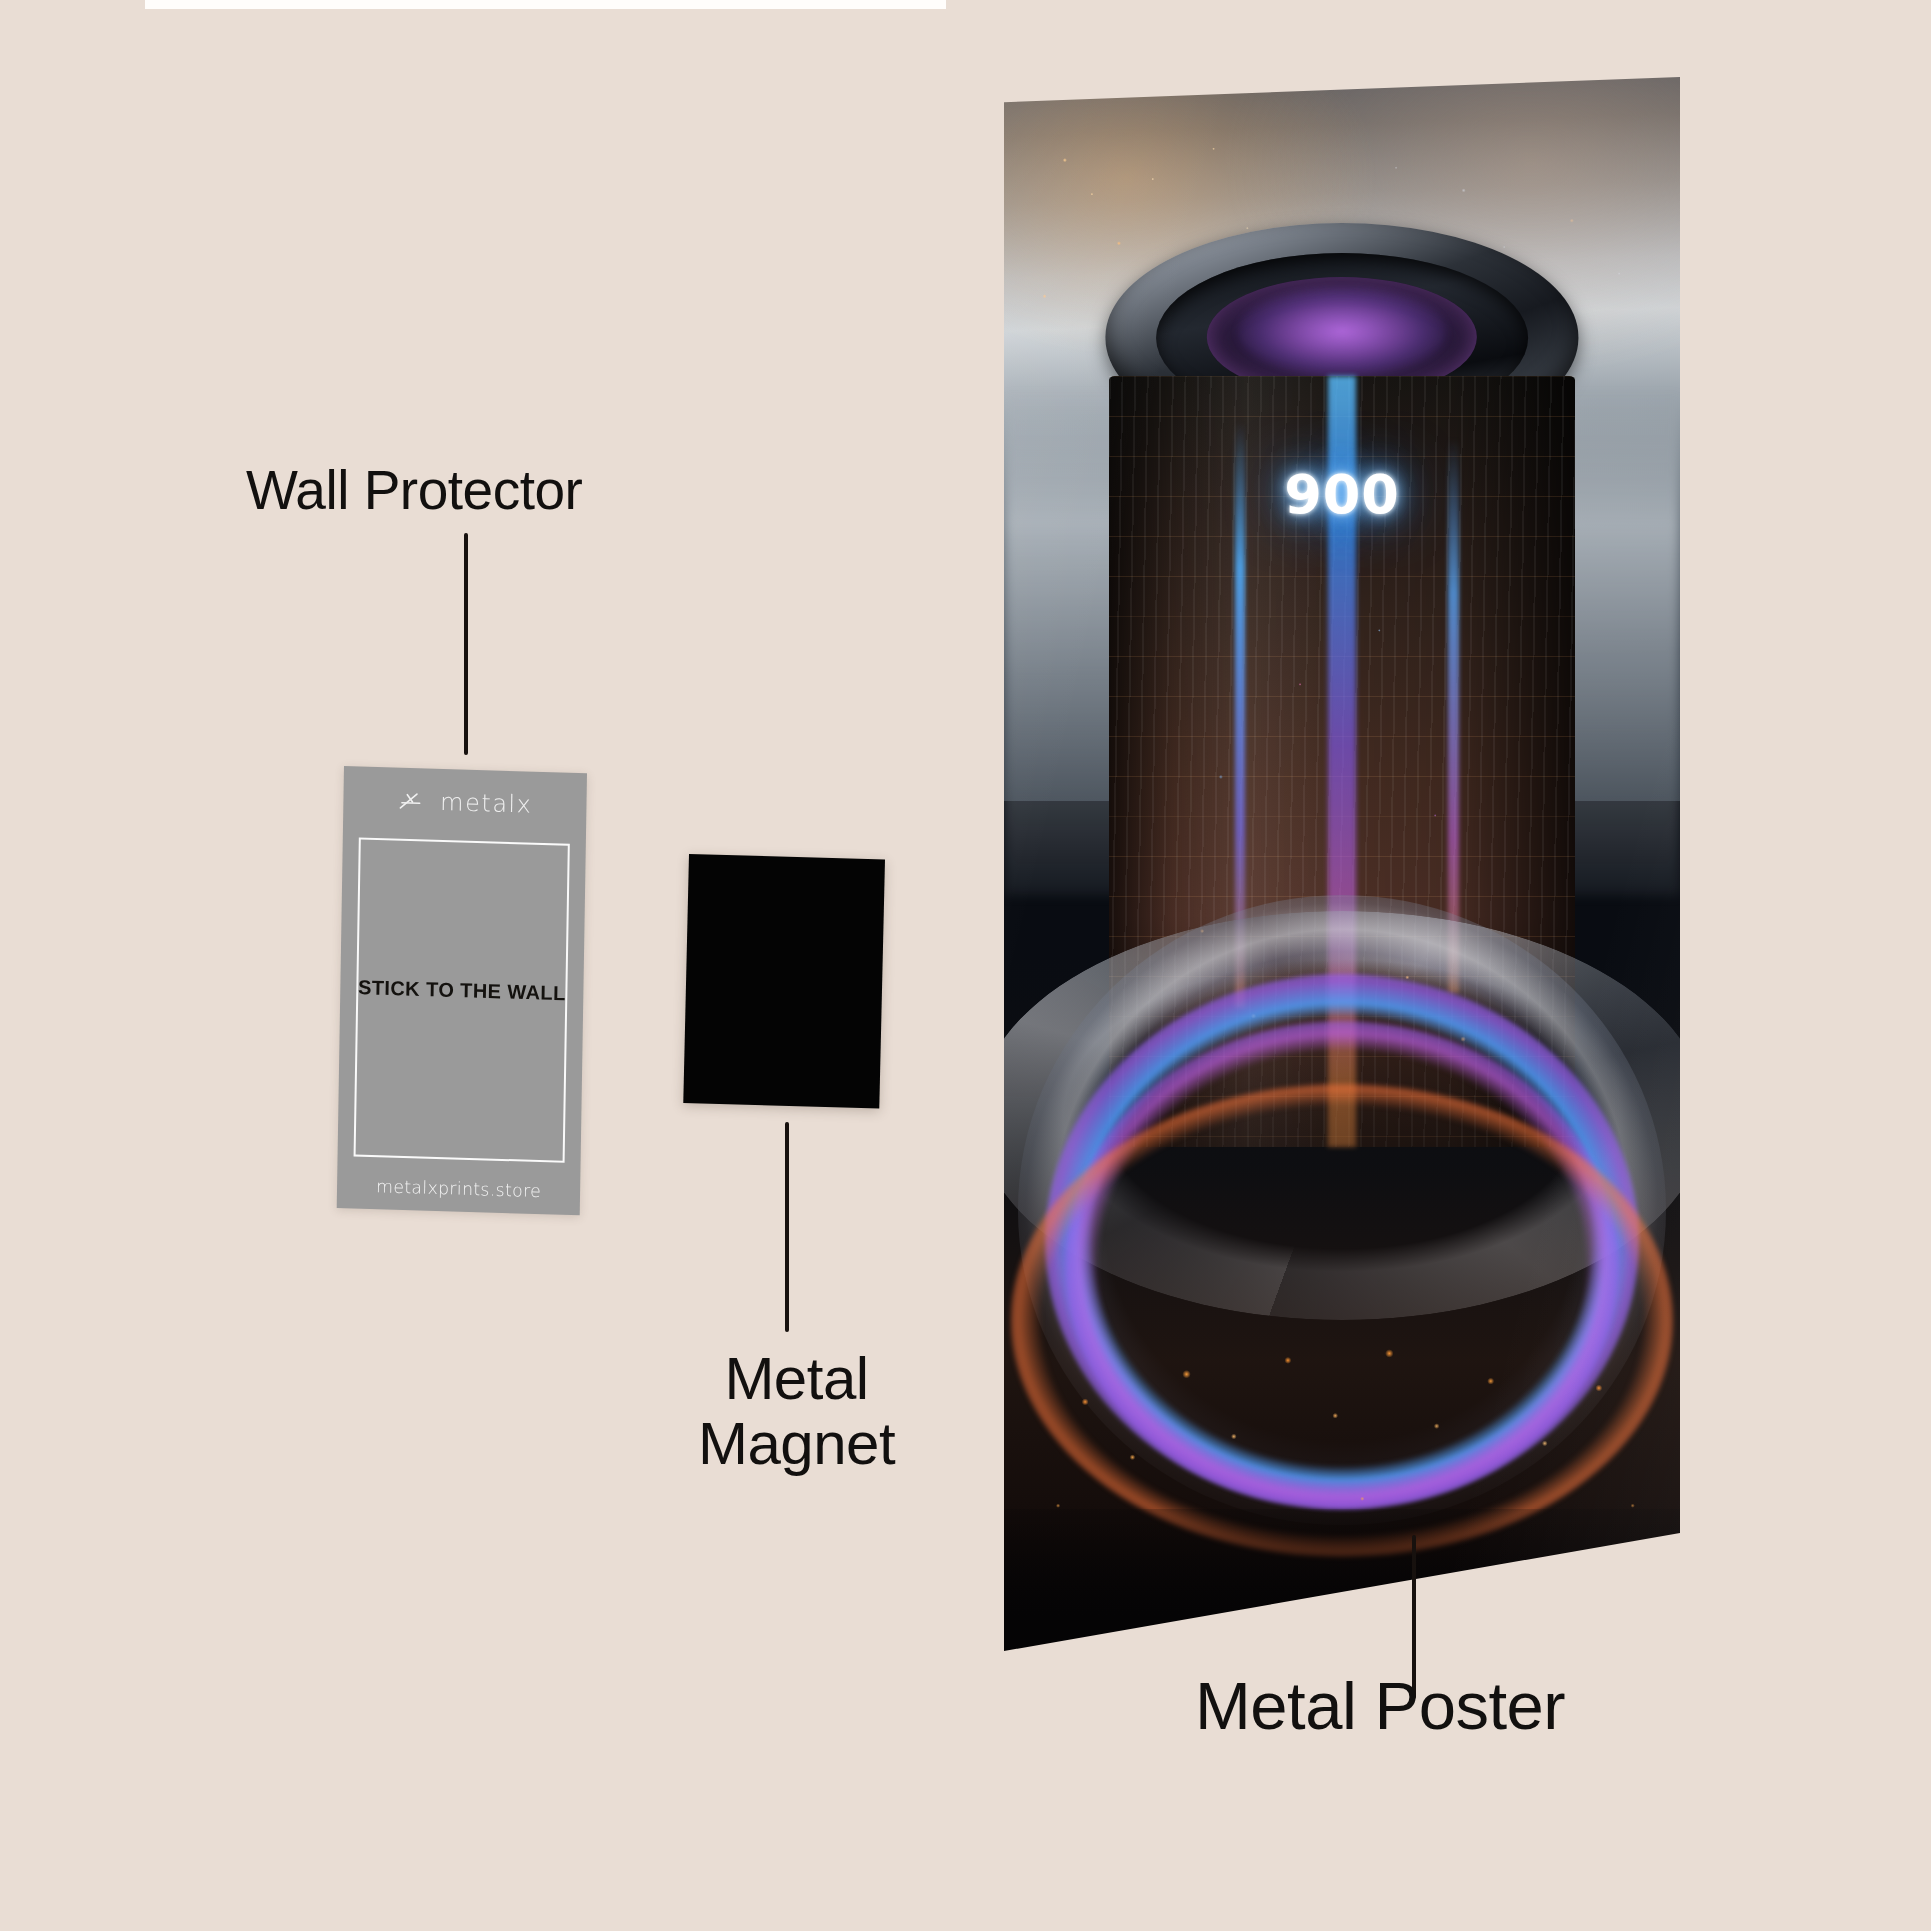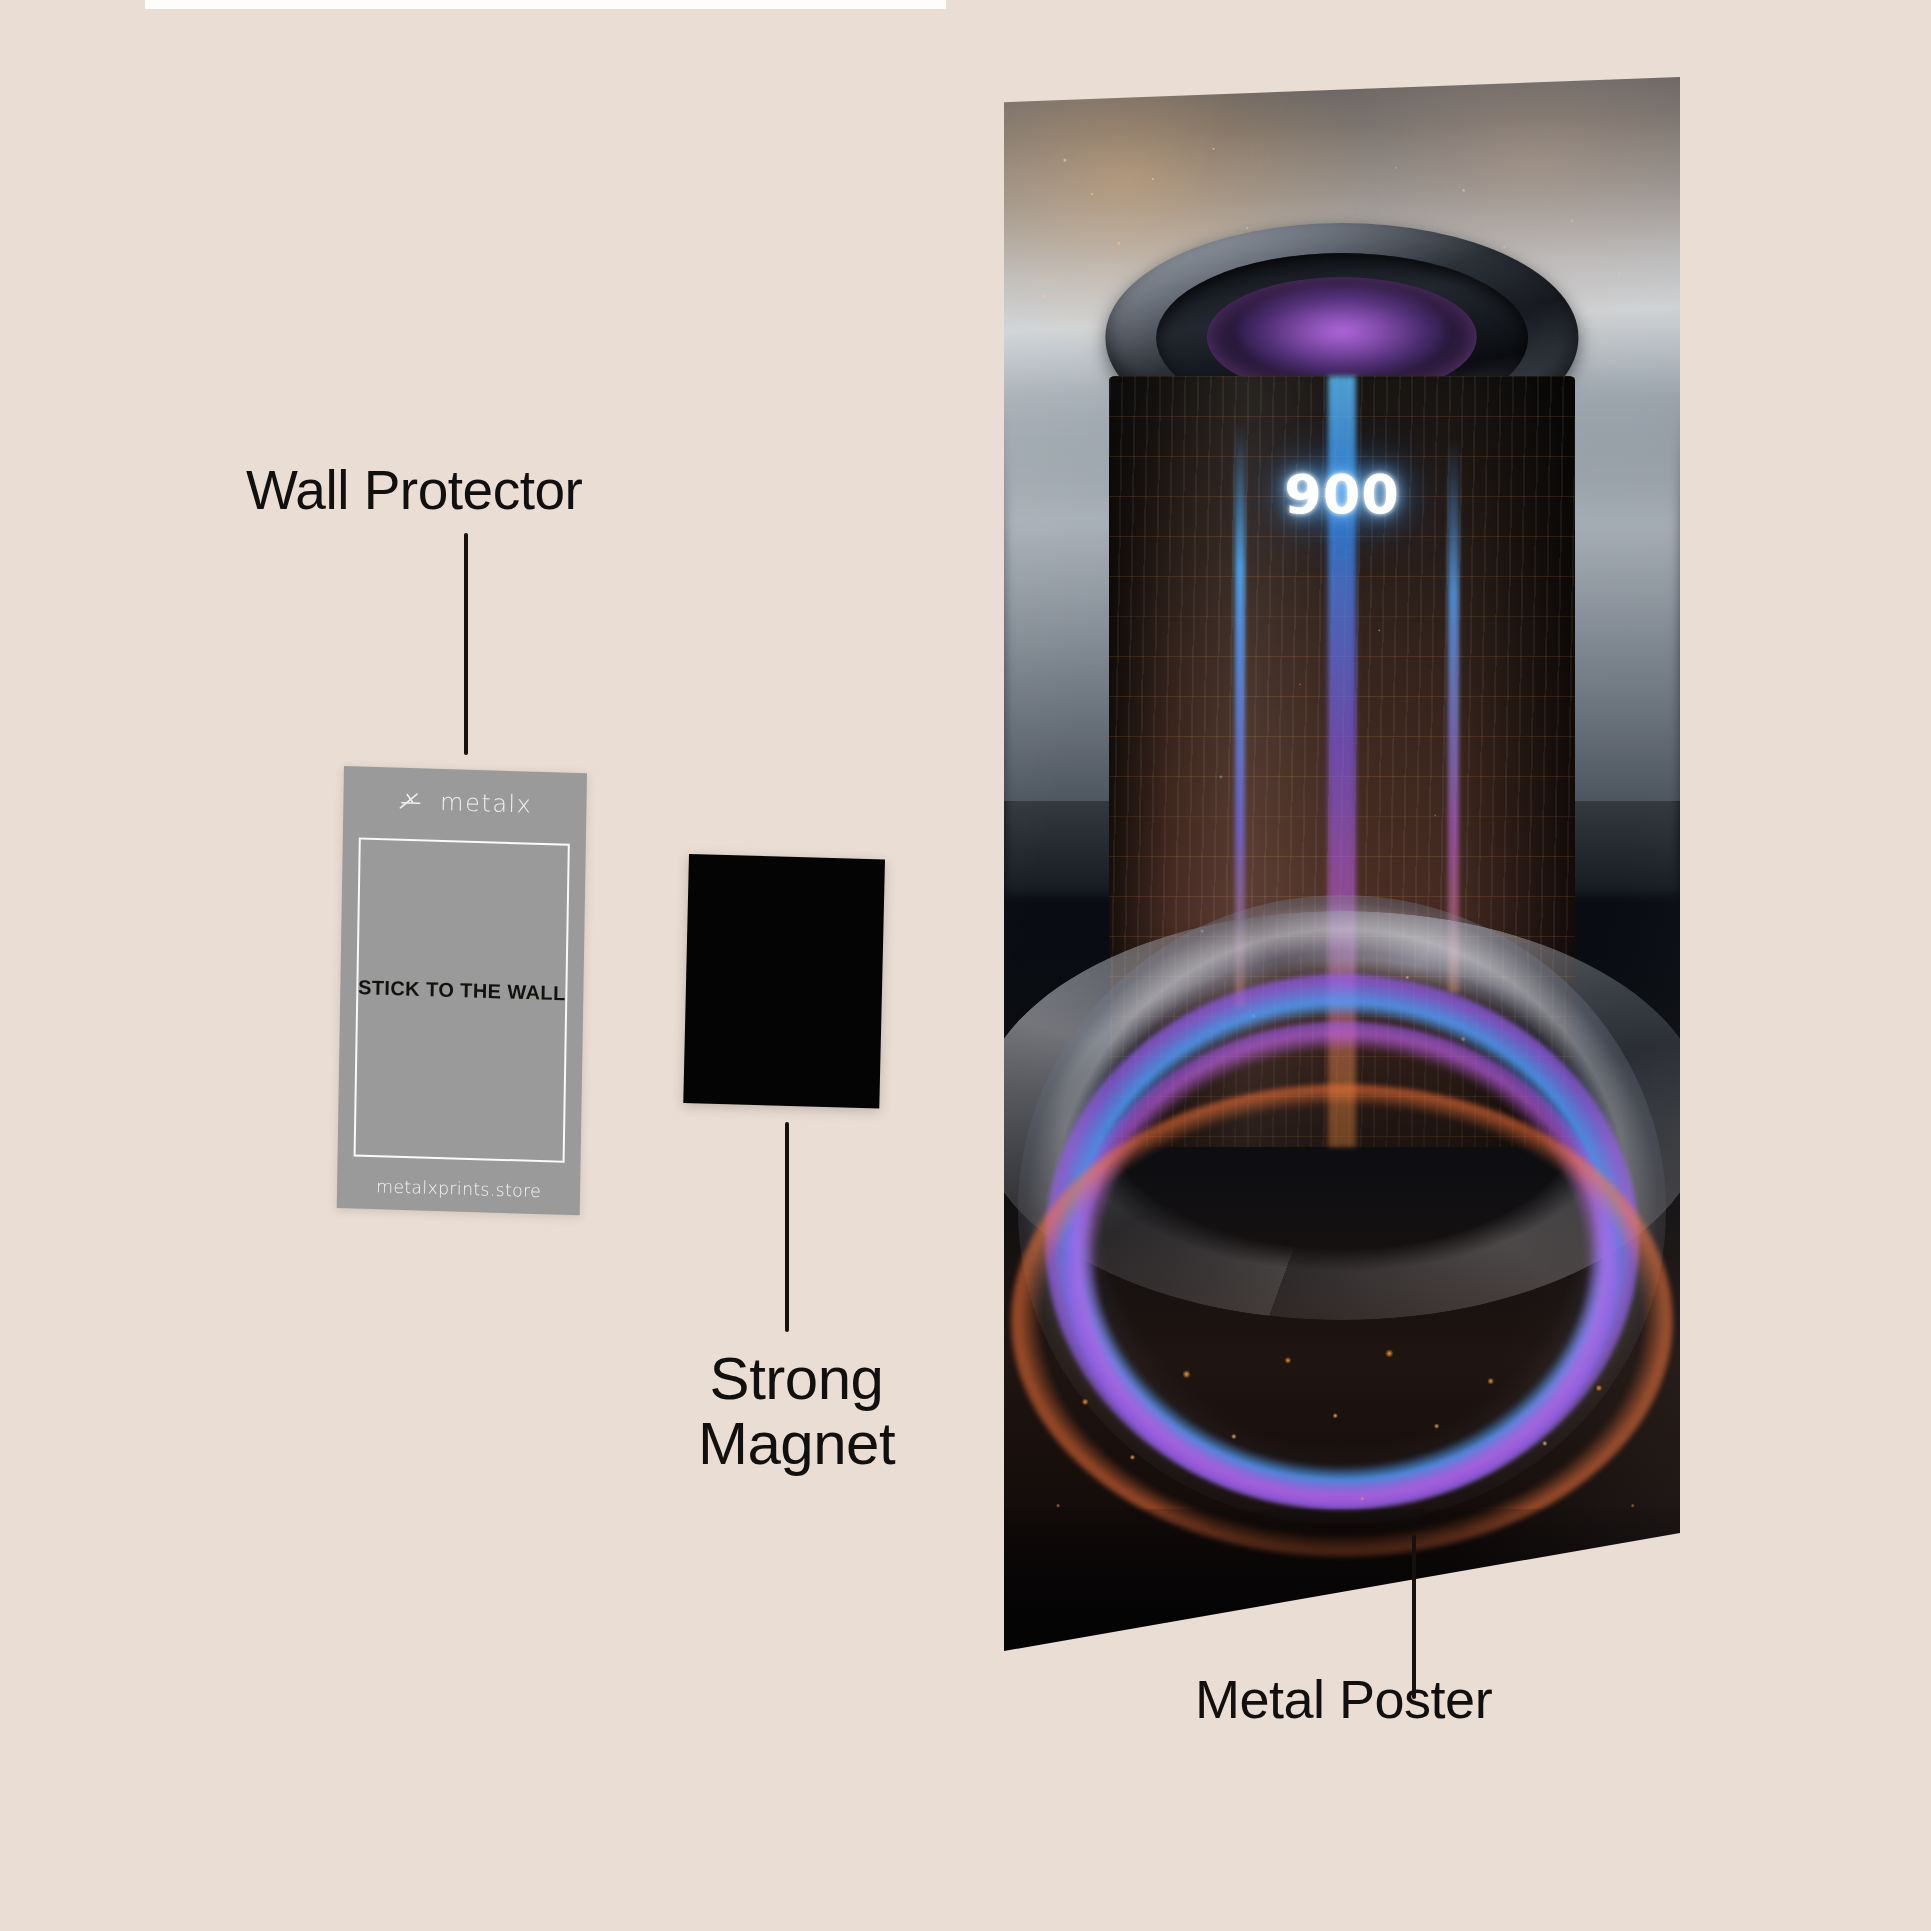--- a/index.html
+++ b/index.html
@@ -22,21 +22,21 @@
   .callout-label{
     position:absolute;
     color:#12100f;
     font-weight:400;
     letter-spacing:-0.5px;
     white-space:nowrap;
     line-height:1.08;
   }
   #label-wall-protector{ left:246px; top:461px; font-size:55px; }
   #label-strong-magnet{ left:676px; top:1347px; font-size:60px; text-align:center; white-space:normal; width:241px; }
-  #label-metal-poster{ left:1195px; top:1670px; font-size:54px; }
+  #label-metal-poster{ left:1195px; top:1670px; font-size:67px; }
 
   .leader-line{ position:absolute; background:#17110e; width:3.9px; border-radius:1.9px; }
   #line-wall-protector{ left:464px; top:533px; height:222px; }
   #line-strong-magnet{ left:785px; top:1122px; height:210px; }
   #line-metal-poster{ left:1412px; top:1535px; height:164px; }
 
   
   #wall-protector-card{
     position:absolute; left:344px; top:766px;
     width:243px; height:442px;
@@ -321,21 +321,21 @@
 
     <div id="wall-protector-center-text">STICK TO THE WALL</div>
 
     <div id="wall-protector-url">metalxprints.store</div>
   </div>
 
   <div id="magnet"></div>
 
   <div class="leader-line" id="line-strong-magnet"></div>
 
-  <div class="callout-label" id="label-strong-magnet">Strong Magnet</div>
+  <div class="callout-label" id="label-strong-magnet">Metal Magnet</div>
 
   <div id="metal-poster">
     <div id="poster-art">
 
       <div class="art-layer" id="art-sky"></div>
       <div class="art-layer" id="art-sky-lights"></div>
       <div class="art-layer" id="art-haze"></div>
 
       <div class="ring" id="ring-outer"></div>
       <div class="ring" id="ring-mid"></div>

